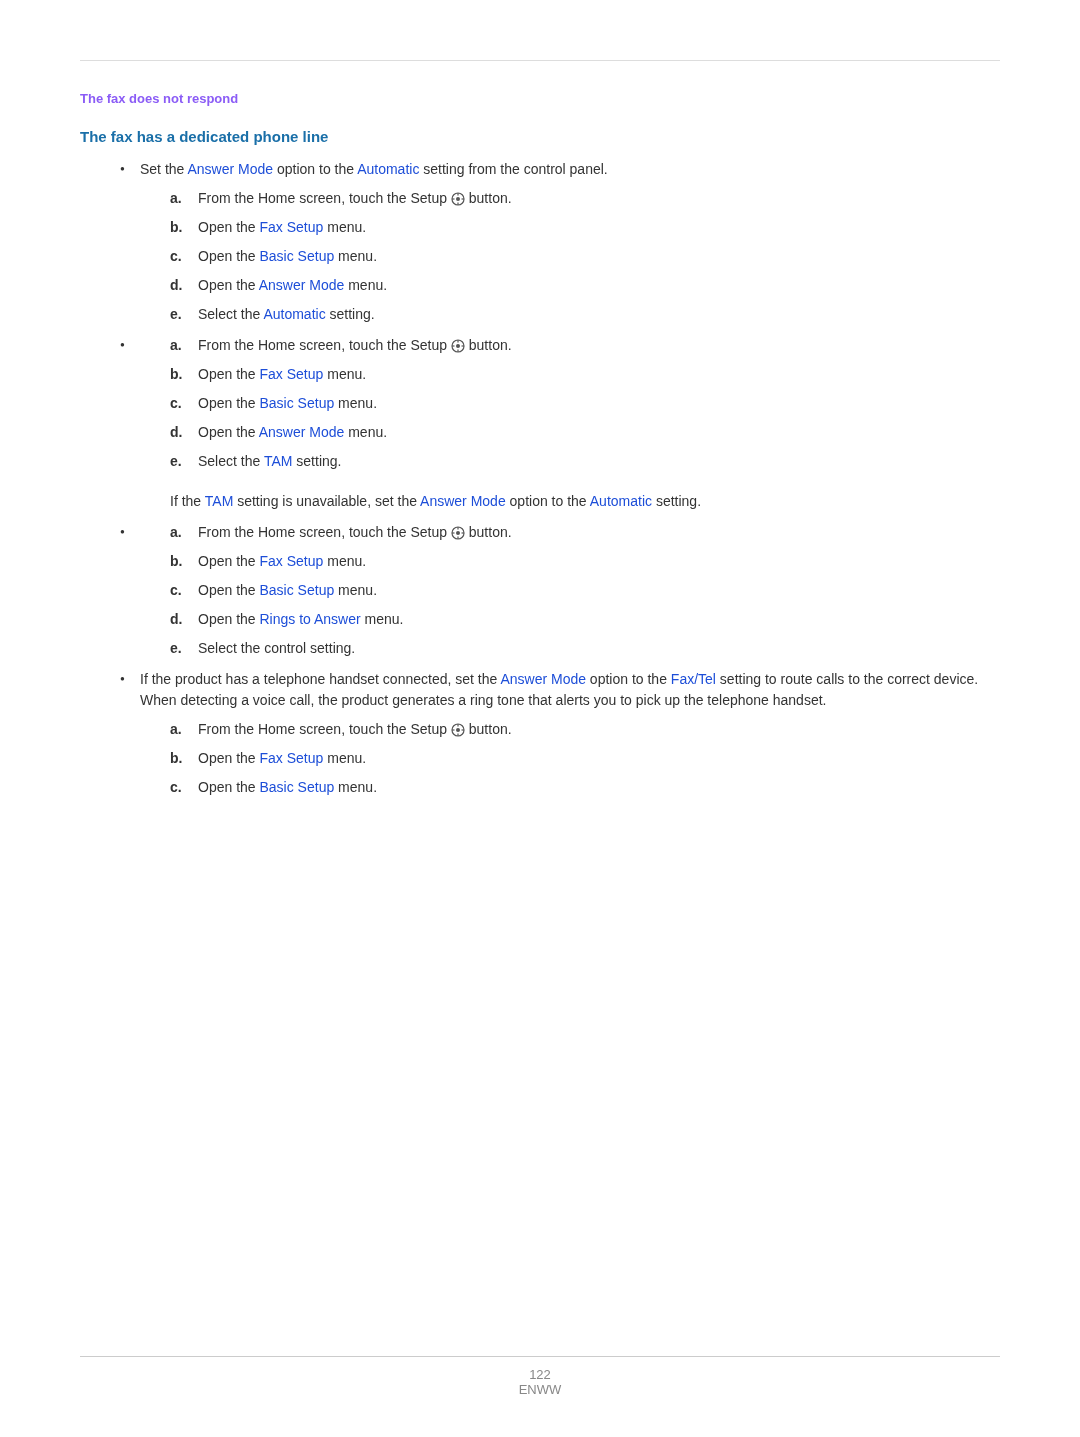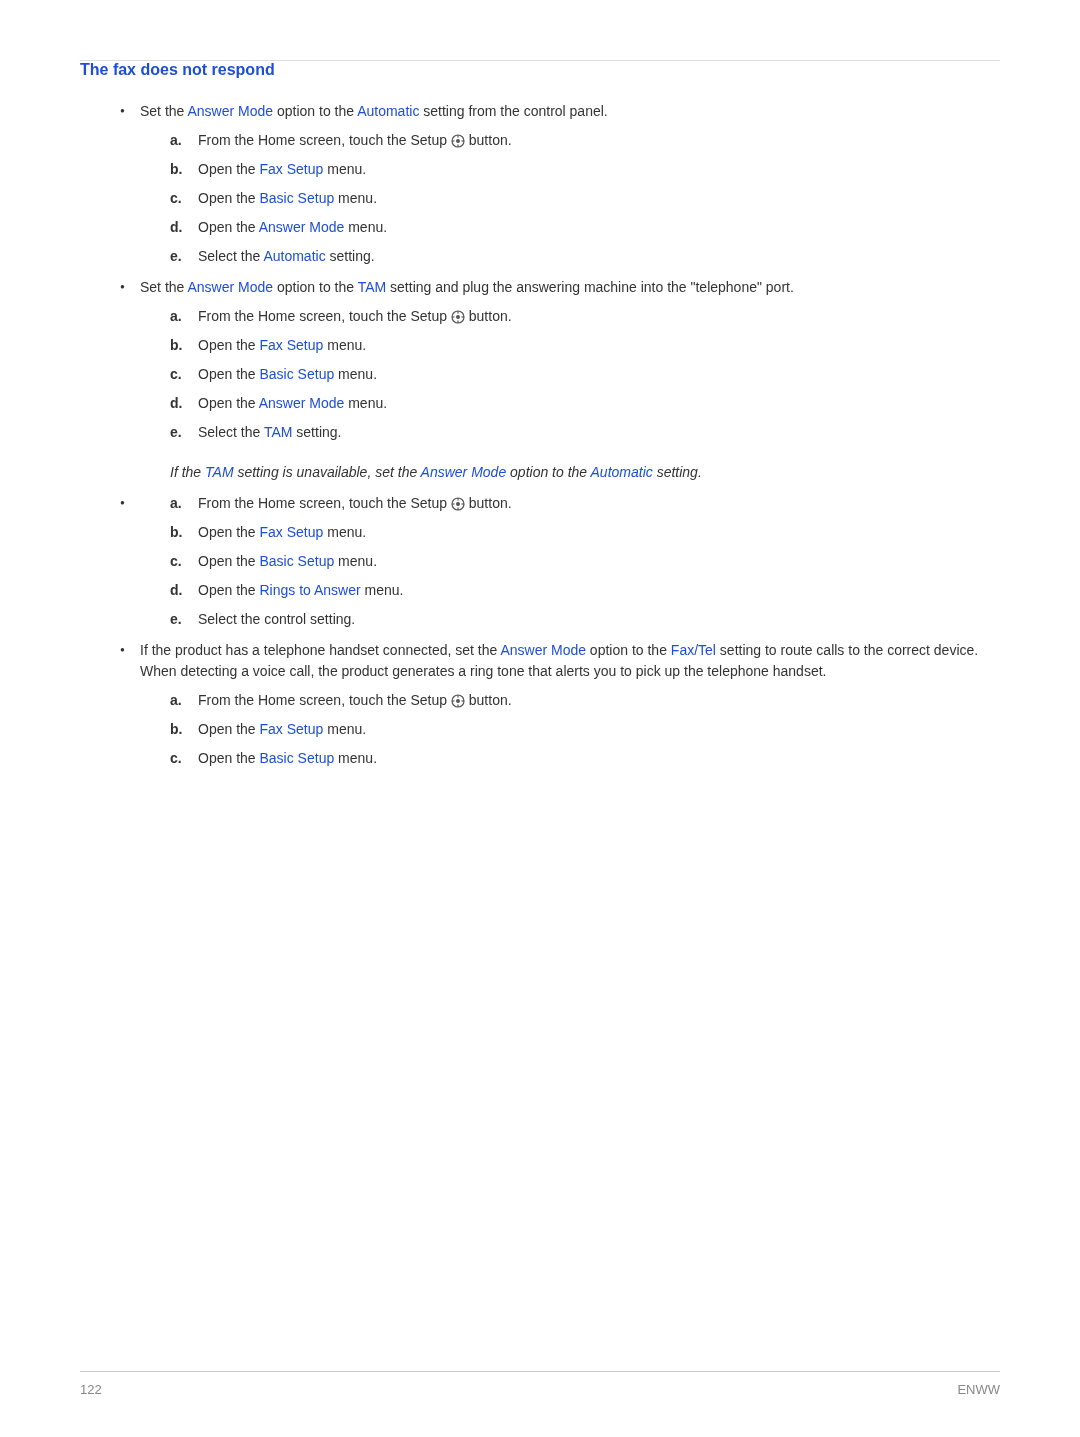--- a/index.html
+++ b/index.html
@@ -6,25 +6,26 @@
     body {
       background: #fff;
       font-family: Arial, Helvetica, sans-serif;
       font-size: 14px;
       color: #333;
       width: 1080px;
       min-height: 1437px;
       padding: 60px 80px 80px 80px;
     }
     .page-title {
-      color: #1d4ed8;
-      font-size: 16px;
+      color: #8b5cf6;
+      font-size: 13px;
       font-weight: bold;
       margin-bottom: 22px;
       border-top: 1px solid #ddd;
+      padding-top: 30px;
     }
     .section-heading {
       color: #1a6fa8;
       font-size: 15px;
       font-weight: bold;
       margin-bottom: 14px;
     }
     .bullet-list {
       list-style: none;
       margin-left: 40px;
@@ -76,45 +77,46 @@
     }
     .setup-icon svg {
       width: 14px;
       height: 14px;
     }
     .note-text {
       line-height: 1.5;
       margin-left: 0;
       margin-top: 19px;
       margin-bottom: 10px;
-      font-style: italic;
     }
     .footer {
       position: fixed;
       bottom: 40px;
       left: 80px;
       right: 80px;
       display: flex;
       justify-content: space-between;
       align-items: center;
       color: #888;
       font-size: 13px;
       border-top: 1px solid #ccc;
       padding-top: 10px;
+      flex-direction: column;
     }
     .content-area {
       padding-bottom: 60px;
     }
   </style>
 </head>
 <body>
 
 <div class="content-area">
   <h1 class="page-title">The fax does not respond</h1>
 
+  <h2 class="section-heading">The fax has a dedicated phone line</h2>
   <ul class="bullet-list">
     <li>
       <span>Set the <a class="link">Answer Mode</a> option to the <a class="link">Automatic</a> setting from the control panel.</span>
       <ol class="alpha-list">
         <li>
           <span class="alpha-label"><b>a.</b></span>
           <span>From the Home screen, touch the Setup <span class="setup-icon"><svg viewBox="0 0 14 14" fill="none" xmlns="http://www.w3.org/2000/svg">
                   <circle cx="7" cy="7" r="6" stroke="#555" stroke-width="1.2"></circle>
                   <circle cx="7" cy="7" r="2" fill="#555"></circle>
                   <line x1="7" y1="1" x2="7" y2="3.5" stroke="#555" stroke-width="1.2"></line>
@@ -139,21 +141,20 @@
           <span class="alpha-label"><b>e.</b></span>
           <span>Select the <a class="link">Automatic</a> setting.</span>
         </li>
       </ol>
     </li>
   </ul>
 
   <ul class="bullet-list">
 
     <li>
-      <span>Set the <a class="link">Answer Mode</a> option to the <a class="link">TAM</a> setting and plug the answering machine into the "telephone" port.</span>
       <ol class="alpha-list">
         <li>
           <span class="alpha-label"><b>a.</b></span>
           <span>From the Home screen, touch the Setup <span class="setup-icon"><svg viewBox="0 0 14 14" fill="none" xmlns="http://www.w3.org/2000/svg">
                   <circle cx="7" cy="7" r="6" stroke="#555" stroke-width="1.2"></circle>
                   <circle cx="7" cy="7" r="2" fill="#555"></circle>
                   <line x1="7" y1="1" x2="7" y2="3.5" stroke="#555" stroke-width="1.2"></line>
                   <line x1="7" y1="10.5" x2="7" y2="13" stroke="#555" stroke-width="1.2"></line>
                   <line x1="1" y1="7" x2="3.5" y2="7" stroke="#555" stroke-width="1.2"></line>
                   <line x1="10.5" y1="7" x2="13" y2="7" stroke="#555" stroke-width="1.2"></line>

